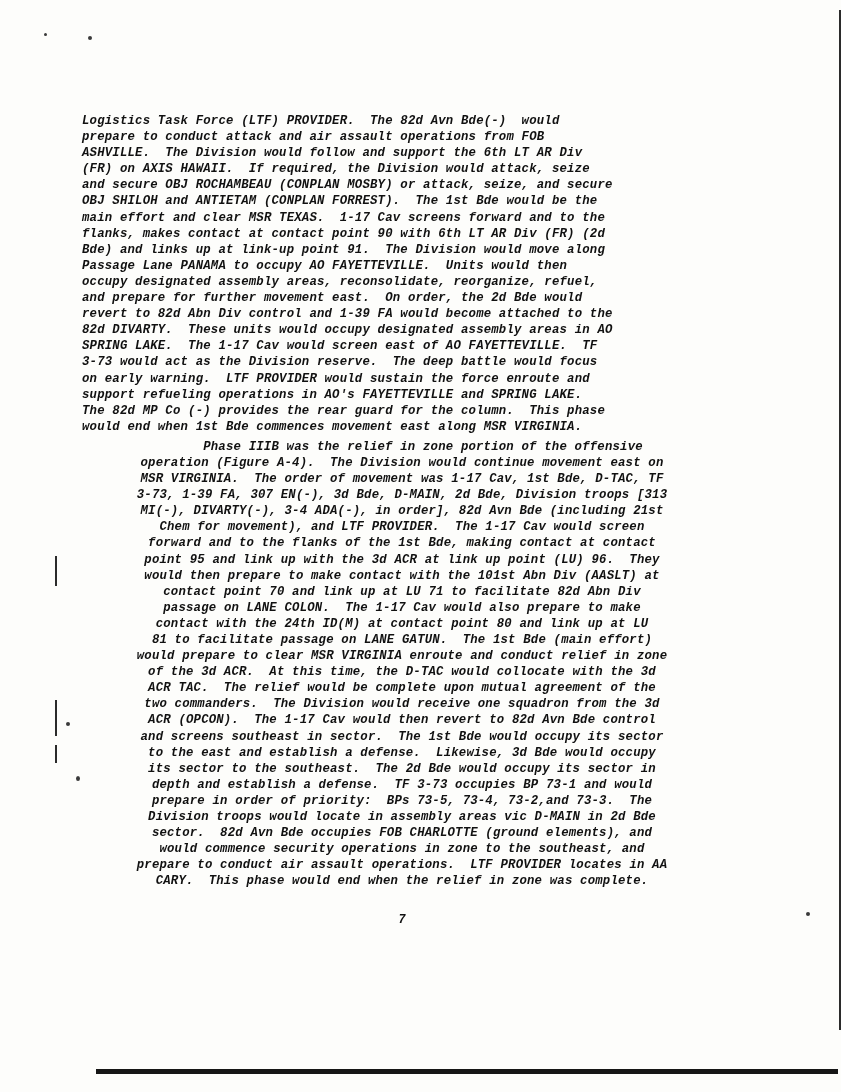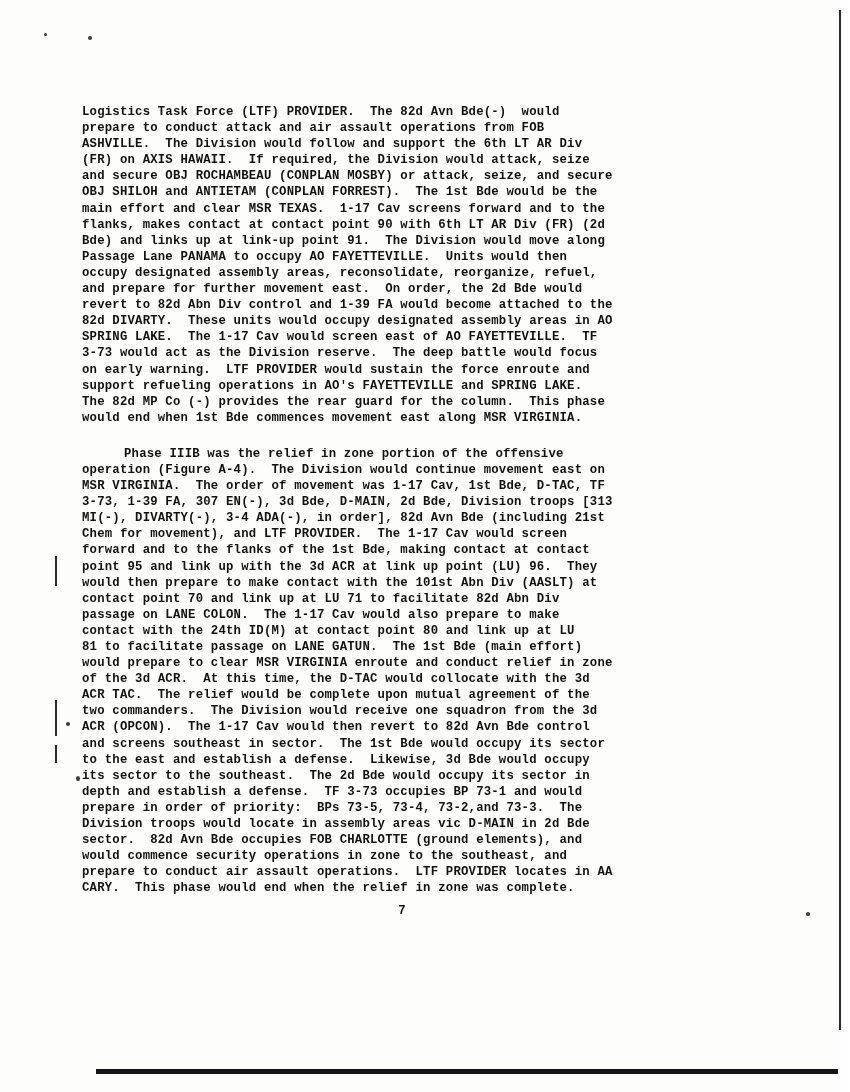--- a/index.html
+++ b/index.html
@@ -47,36 +47,38 @@
   }
   .speck {
     position: absolute;
     background: #3a3a3a;
     border-radius: 50%;
   }
 
   .content {
     position: absolute;
     left: 82px;
-    top: 104px;
+    top: 113px;
     width: 640px;
+    font-style: italic;
   }
 
   p.para {
     margin: 0;
     font-size: 12.3px;
     line-height: 16.1px;
     letter-spacing: 0.2px;
     color: #111111;
     white-space: pre-wrap;
     font-weight: 700;
     font-family: "Liberation Mono", monospace;
   }
   p.para + p.para {
-    margin-top: 20px;
+    margin-top: 4px;
+    text-align: center;
   }
   .indent {
     text-indent: 42px;
   }
 
   .page-number {
     position: absolute;
     left: 0;
     top: 800px;
     width: 640px;

